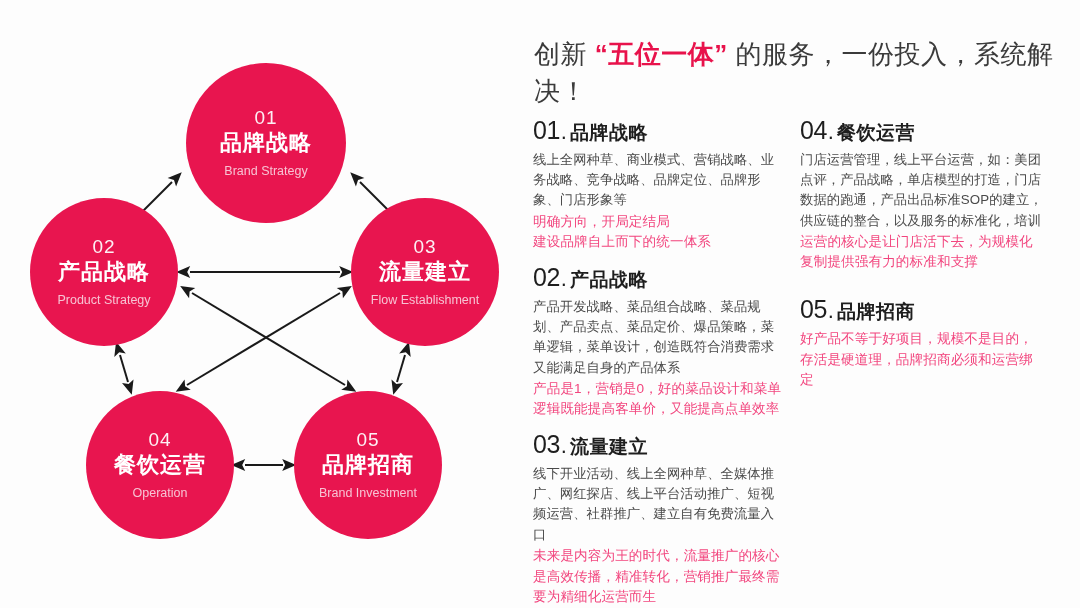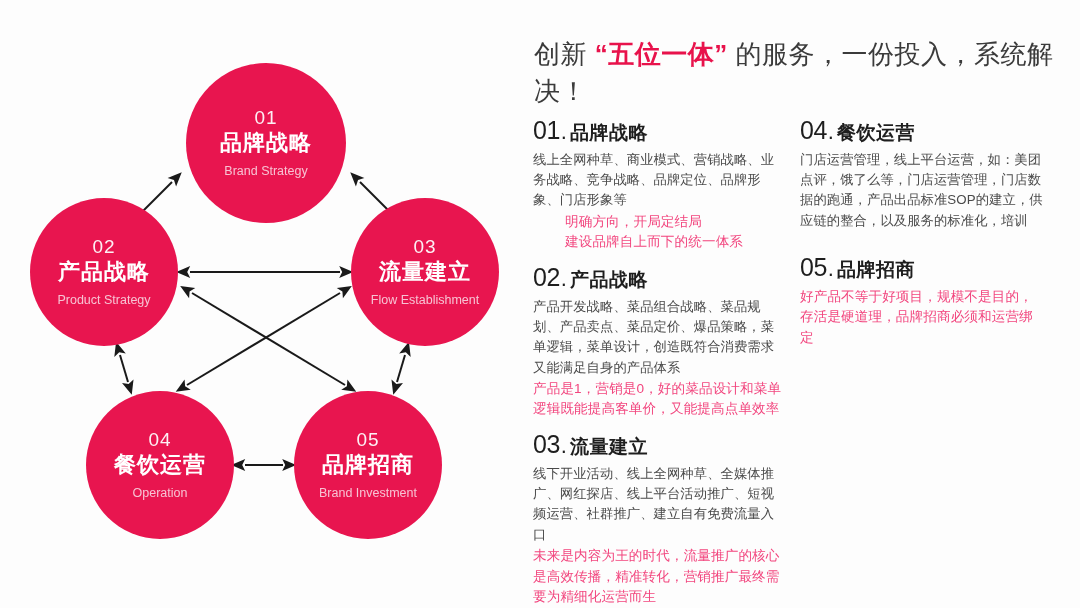--- a/index.html
+++ b/index.html
@@ -230,21 +230,21 @@
 
       <div class="col col-left">
 
         <div class="section">
           <div class="sec-head">
             <span class="sec-num">01</span>
             <span class="sec-dot">.</span>
             <span class="sec-title">品牌战略</span>
           </div>
           <div class="sec-body">线上全网种草、商业模式、营销战略、业务战略、竞争战略、品牌定位、品牌形象、门店形象等</div>
-          <div class="sec-note" style="white-space: pre-line; margin-left: 32px;">明确方向，开局定结局
+          <div class="sec-note" style="white-space: pre-line;">明确方向，开局定结局
 建设品牌自上而下的统一体系</div>
         </div>
 
         <div class="section">
           <div class="sec-head">
             <span class="sec-num">02</span>
             <span class="sec-dot">.</span>
             <span class="sec-title">产品战略</span>
           </div>
           <div class="sec-body">产品开发战略、菜品组合战略、菜品规划、产品卖点、菜品定价、爆品策略，菜单逻辑，菜单设计，创造既符合消费需求又能满足自身的产品体系</div>
@@ -264,21 +264,22 @@
       </div>
 
       <div class="col col-right">
 
         <div class="section">
           <div class="sec-head">
             <span class="sec-num">04</span>
             <span class="sec-dot">.</span>
             <span class="sec-title">餐饮运营</span>
           </div>
-          <div class="sec-body">门店运营管理，线上平台运营，如：美团点评，饿了么等，门店运营管理，门店数据的跑通，产品出品标准SOP的建立，供应链的整合，以及服务的标准化，培训</div>
+          <div class="sec-body">门店运营管理，线上平台运营，如：美团点评，产品战略，单店模型的打造，门店数据的跑通，产品出品标准SOP的建立，供应链的整合，以及服务的标准化，培训</div>
+          <div class="sec-note">运营的核心是让门店活下去，为规模化复制提供强有力的标准和支撑</div>
         </div>
 
         <div class="section" style="margin-top:24px;">
           <div class="sec-head">
             <span class="sec-num">05</span>
             <span class="sec-dot">.</span>
             <span class="sec-title">品牌招商</span>
           </div>
           <div class="sec-note">好产品不等于好项目，规模不是目的，存活是硬道理，品牌招商必须和运营绑定</div>
         </div>

